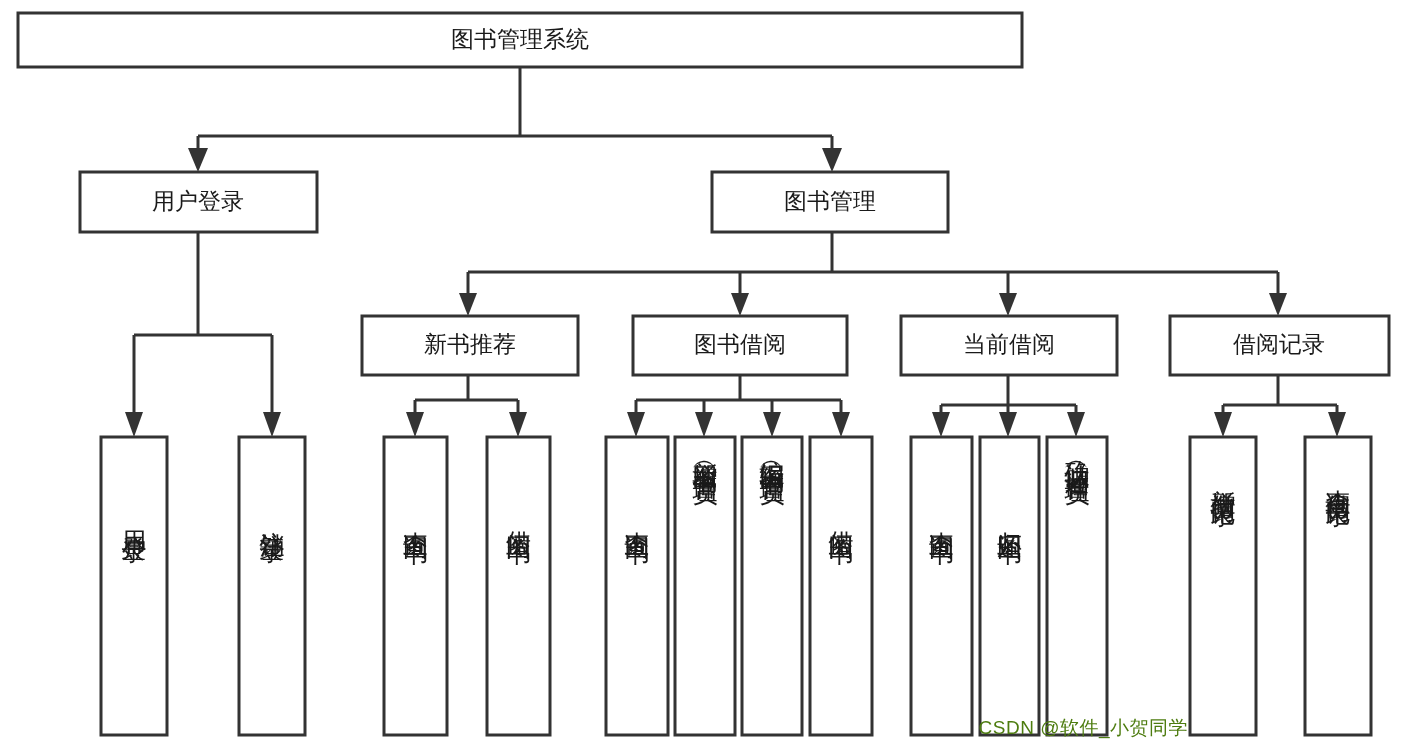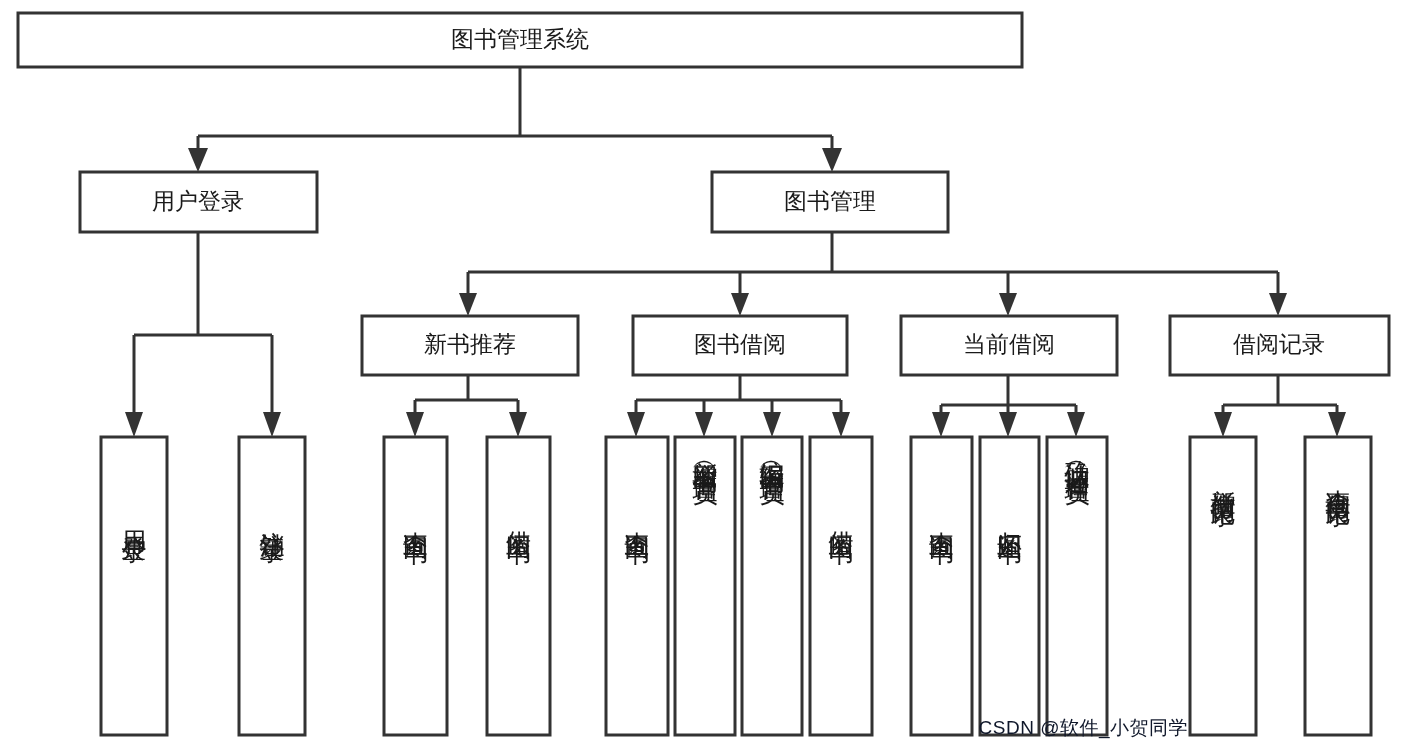--- a/index.html
+++ b/index.html
@@ -66,21 +66,21 @@
     letter-spacing: 3px;
     color: #1a1a1a;
     white-space: nowrap;
   }
   .watermark {
     position: absolute;
     right: 8px;
     bottom: 6px;
     font-family: "Liberation Sans", "DejaVu Sans", sans-serif;
     font-size: 19px;
-    color: #0f172a;
+    color: #4d7c0f;
     letter-spacing: 0.5px;
     white-space: nowrap;
   }
 </style>
 </head>
 <body>
 
 <div id="diagram-root">
 
   <svg id="tree-svg" viewBox="0 0 1405 747" xmlns="http://www.w3.org/2000/svg">

